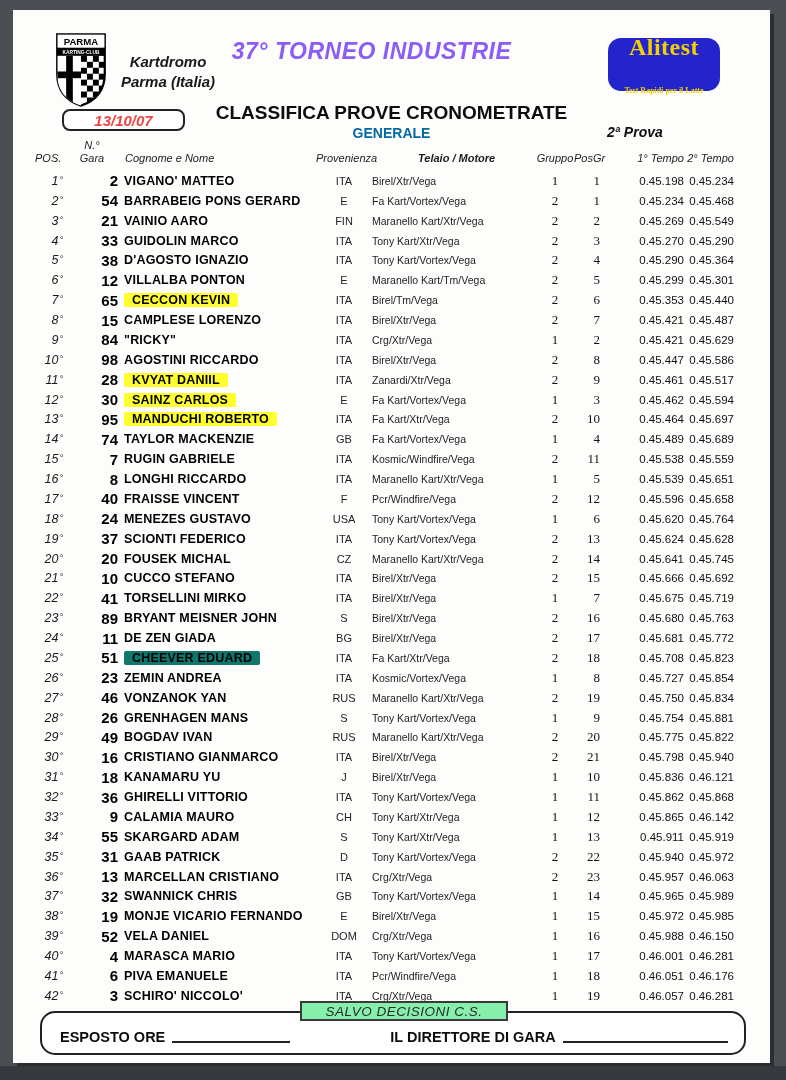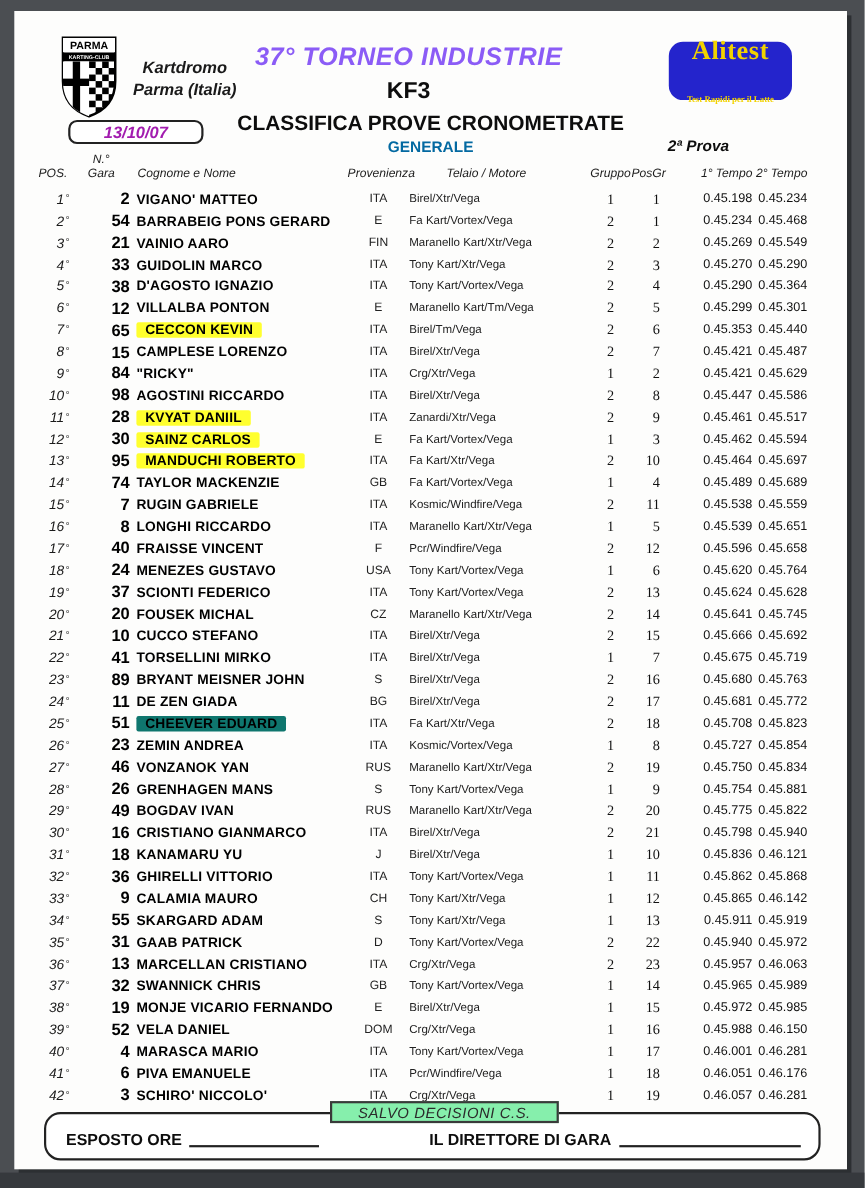--- a/index.html
+++ b/index.html
@@ -35,21 +35,21 @@
     font-weight:bold; font-size:19px; color:#0d0d0d;
   }
   .generale {
     position:absolute; left:80px; right:80px; top:115px; text-align:center;
     font-weight:bold; font-size:14px; color:#0369a1;
   }
   .date-box {
     position:absolute; left:49px; top:99px; width:123px; height:22px;
     border:2px solid #222; border-radius:8px; background:#fff;
     display:flex; align-items:center; justify-content:center;
-    font-weight:bold; font-style:italic; font-size:15px; color:#a21caf;
+    font-weight:bold; font-style:italic; font-size:15px; color:#ef4444;
   }
   .prova {
     position:absolute; left:594px; top:114px;
     font-weight:bold; font-style:italic; font-size:14px; color:#0d0d0d;
   }
   .sponsor {
     position:absolute; left:595px; top:28px; width:112px; height:53px;
     border-radius:13px; display:flex; flex-direction:column; align-items:center; justify-content:center;
     font-family:"Liberation Serif", serif;
   }
@@ -62,21 +62,21 @@
     grid-template-columns:50px 58px 195px 56px 164px 38px 26px 84px 50px;
     padding-right:36px;
     align-items:center;
   }
   .thead { position:absolute; left:0; top:129px; width:757px; height:24px; align-items:end;
            font-style:italic; font-size:11px; color:#1c1c1c; }
   .h-pos    { padding-left:22px; }
   .h-num    { text-align:center; line-height:1.15; white-space:pre-line; }
   .h-name   { padding-left:4px; }
   .h-prov   { text-align:center; white-space:nowrap; }
-  .h-telaio { padding-left:34px; white-space:nowrap; }
+  .h-telaio { padding-left:46px; white-space:nowrap;font-weight:bold; }
   .h-gruppo { text-align:center; }
   .h-posgr  { text-align:right; }
   .h-t1, .h-t2 { text-align:right; white-space:nowrap; }
 
   .rows { position:absolute; left:0; top:161px; width:757px; }
   .row { height:19.88px; }
   .c-pos   { text-align:right; font-style:italic; font-size:12.5px; color:#1a1a1a; white-space:nowrap; }
   .c-pos .ord { font-size:9px; vertical-align:2px; padding-left:1px; }
   .c-num   { text-align:right; font-weight:bold; font-size:15px; padding-right:3px; color:#000; }
   .c-name  { padding-left:3px; font-weight:bold; font-size:12.5px; white-space:nowrap; color:#000; letter-spacing:0.2px; }
@@ -143,21 +143,20 @@
           <rect x="51" y="79" width="8" height="8"></rect>
         <rect x="43" y="87" width="8" height="8"></rect>
           <rect x="59" y="87" width="8" height="8"></rect>
       </g>
     </g>
   </svg>
 
   <div class="club-name" style="white-space: pre-line;">Kartdromo
 Parma (Italia)</div>
   <div class="main-title">37° TORNEO INDUSTRIE</div>
-  <div class="kf3">KF3</div>
   <div class="date-box">13/10/07</div>
   <div class="classifica">CLASSIFICA PROVE CRONOMETRATE</div>
   <div class="generale">GENERALE</div>
   <div class="prova">2ª Prova</div>
 
   <div class="sponsor" id="sponsor-box" style="background: rgb(36, 36, 204); color: rgb(242, 210, 0); gap: 25px;">
     <div class="brand">Alitest</div>
     <div class="tagline">Test Rapidi per il Latte</div>
   </div>
 

